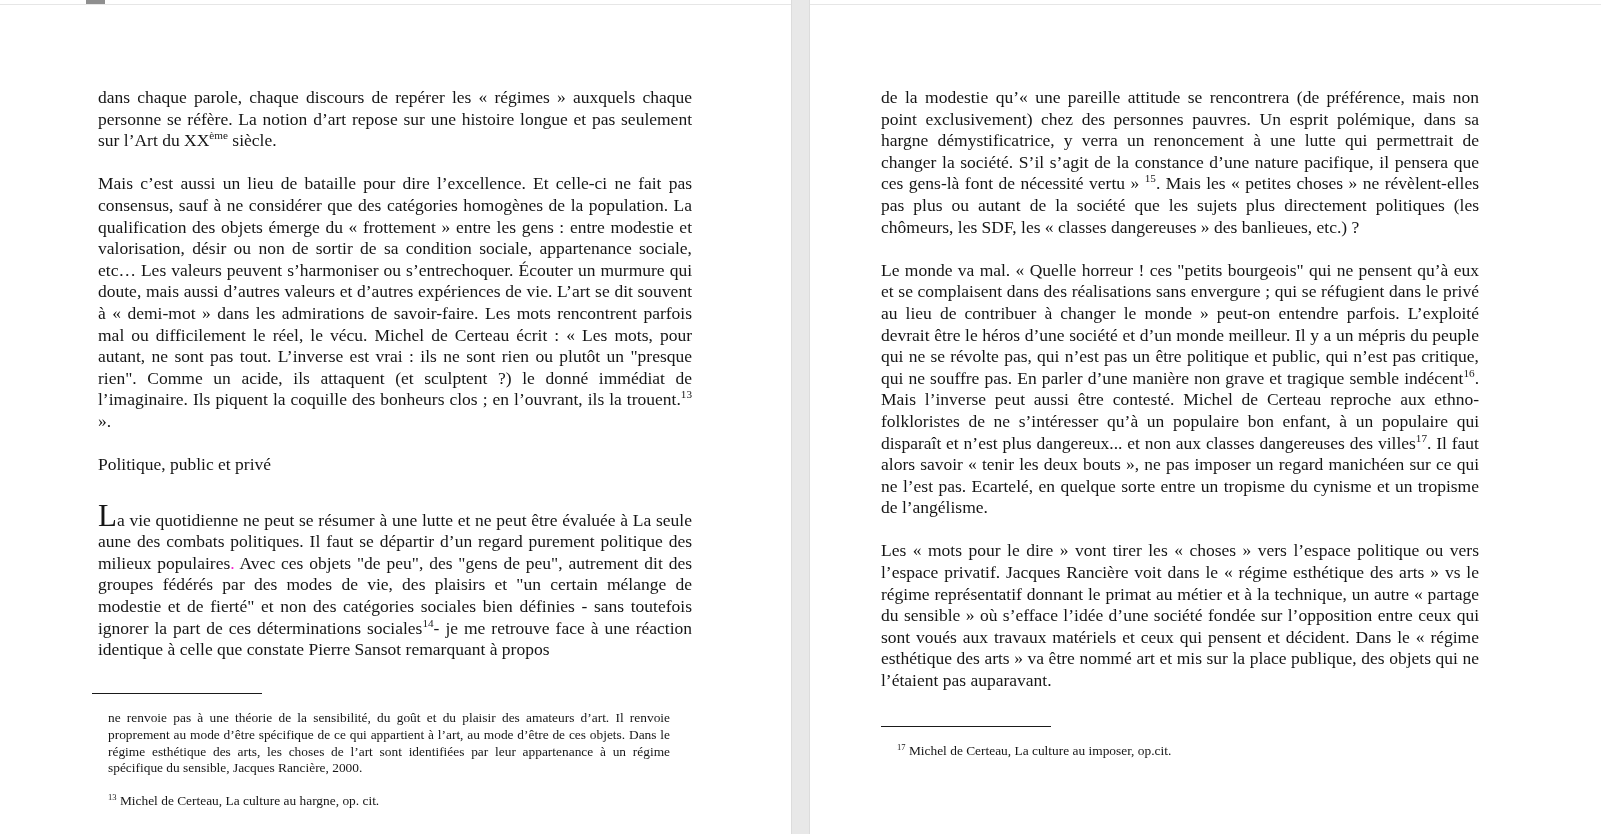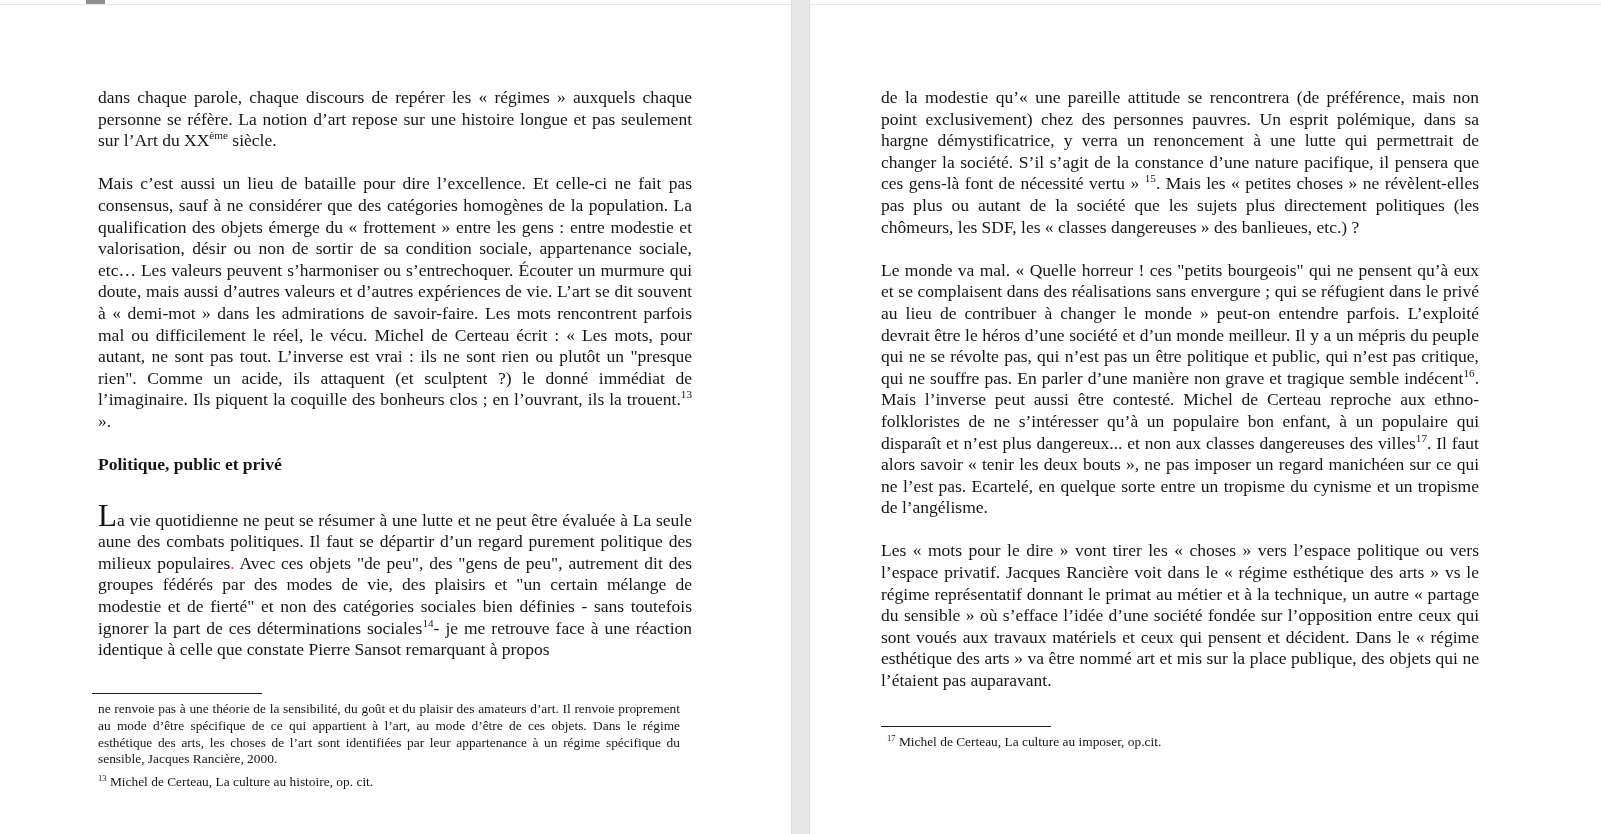--- a/index.html
+++ b/index.html
@@ -13,50 +13,50 @@
     -webkit-font-smoothing:antialiased;
   }
   .top-edge-line { position:absolute; left:0; top:4px; width:1601px; height:1px; background:#e6e6e6; }
   .scroll-fragment { position:absolute; left:86px; top:0; width:19px; height:4px; background:#8f8f8f; }
   .page-gutter { position:absolute; left:791px; top:0; width:17px; height:834px; background:#e8e8e8; border-left:1px solid #dcdcdc; border-right:1px solid #dcdcdc; }
 
   .main { position:absolute; top:87px; font-size:17.5px; line-height:21.6px; text-align:justify; }
   .main-left  { left:92px;  width:594px;margin-left:6px; }
   .main-right { left:881px; width:598px; }
   .main p { margin:0 0 21.6px 0; }
-  .section-heading { font-size:17.5px; line-height:21.6px; font-weight:bold; margin:5px 0 34px 0; text-align:left; }
+  .section-heading { font-size:17.5px; line-height:21.6px; font-weight:normal; margin:5px 0 34px 0; text-align:left; }
 
   .dropcap { font-size:31px; line-height:0; }
   .sup { font-size:0.64em; vertical-align:super; line-height:0; }
   .it { }
 
   .footnotes { position:absolute; font-size:13.4px; line-height:16.8px; text-align:justify; }
   .fn-left  { left:92px;  top:693px; width:594px; }
   .fn-right { left:881px; top:726px; width:653px; }
   .fn-sep { width:170px; height:0; border-top:1.4px solid #1a1a1a; margin-bottom:7px; }
-  .footnotes p { margin:6px; }
+  .footnotes p { margin:16px; }
 </style>
 </head>
 <body>
 
 <div class="top-edge-line"></div>
 <div class="scroll-fragment"></div>
 <div class="page-gutter"></div>
 
 <div class="main main-left">
   <p><span>dans chaque parole, chaque discours de repérer les « régimes » auxquels chaque personne se réfère. La notion d’art repose sur une histoire longue et pas seulement sur l’Art du XX</span><span class="sup">ème</span><span> siècle.</span></p>
   <p><span>Mais c’est aussi un lieu de bataille pour dire l’excellence. Et celle-ci ne fait pas </span><span class="it">consensus,</span><span> sauf à ne considérer que des catégories homogènes de la population. La qualification des objets émerge du « frottement » entre les gens : entre modestie et valorisation, désir ou non de sortir de sa condition sociale, appartenance sociale, etc… Les valeurs peuvent s’harmoniser ou s’entrechoquer. Écouter un murmure qui doute, mais aussi d’autres valeurs et d’autres expériences de vie. L’art se dit souvent à « demi-mot » dans les admirations de savoir-faire. Les mots rencontrent parfois mal ou difficilement le réel, le vécu. Michel de Certeau écrit : « Les mots, pour autant, ne sont pas tout. L’inverse est vrai : ils ne sont rien ou plutôt un "presque rien". Comme un acide, ils attaquent (et sculptent ?) le donné immédiat de l’imaginaire. Ils piquent la coquille des bonheurs clos ; en l’ouvrant, ils la trouent.</span><span class="sup">13</span><span> ».</span></p>
   <h2 class="section-heading">Politique, public et privé</h2>
   <p><span class="dropcap">L</span><span><span>a vie quotidienne ne peut se résumer à une lutte et ne peut être évaluée à La seule aune des combats politiques. Il faut se départir d’un regard purement politique des milieux populaires</span><span style="color: rgb(246, 32, 208);">.</span><span> Avec ces objets "de peu",  des "gens de peu", autrement dit des groupes fédérés par des modes de vie, des plaisirs et "un certain mélange de modestie et de fierté" et non des catégories sociales bien définies - sans toutefois ignorer la part de ces déterminations sociales</span><span class="sup">14</span><span>- je me retrouve face à une </span><span class="it">réaction</span><span> identique à celle que constate Pierre Sansot remarquant à propos</span></span></p>
 </div>
 
 <div class="footnotes fn-left">
   <div class="fn-sep"></div>
   <p><span class="it">ne renvoie pas à une théorie de la sensibilité, du goût et du plaisir des amateurs d’art. Il renvoie proprement au mode d’être spécifique de ce qui appartient à l’art, au mode d’être de ces objets. Dans le régime esthétique des arts, les choses de l’art sont identifiées par leur appartenance à un régime spécifique du sensible,</span><span> Jacques Rancière, 2000.</span></p>
-  <p><span class="sup">13</span><span> Michel de Certeau, </span><span class="it">La culture au histoire</span><span>, op. cit.</span></p>
+  <p><span class="sup">13</span><span> Michel de Certeau, </span><span class="it">La culture au hargne</span><span>, op. cit.</span></p>
 </div>
 
 <div class="main main-right">
   <p><span>de la modestie qu’« une pareille attitude se rencontrera (de préférence, mais non point exclusivement) chez des personnes pauvres. Un esprit polémique, dans sa hargne démystificatrice, y verra un renoncement à une lutte qui permettrait de changer la société. S’il s’agit de la constance d’une nature pacifique, il pensera que ces gens-là font de </span><span class="it">nécessité vertu</span><span> » </span><span class="sup">15</span><span>. Mais les « petites choses » ne révèlent-elles pas plus ou autant de la société que les sujets plus directement politiques (les chômeurs, les SDF, les « classes dangereuses » des banlieues, etc.) ?</span></p>
   <p><span>Le monde va mal. « Quelle horreur ! ces "petits bourgeois" qui ne pensent qu’à eux et se complaisent dans des réalisations sans envergure ; qui se réfugient dans le privé au lieu de contribuer à changer le monde » peut-on entendre parfois. L’exploité devrait être le héros d’une société et d’un monde meilleur. Il y a un mépris du peuple qui ne se révolte pas, qui n’est pas un être politique et public, qui n’est pas critique, qui ne souffre pas. En parler d’une manière non grave et tragique semble indécent</span><span class="sup">16</span><span>. Mais l’inverse peut aussi être contesté. Michel de Certeau reproche aux ethno- folkloristes de ne s’intéresser qu’à un populaire </span><span class="it">bon enfant</span><span>, à un populaire qui disparaît et n’est plus dangereux... et non aux classes dangereuses des villes</span><span class="sup">17</span><span>. Il faut alors savoir « tenir les deux bouts », ne pas imposer un regard manichéen sur ce qui ne l’est pas. Ecartelé, en quelque sorte entre un tropisme du cynisme et un tropisme de l’angélisme.</span></p>
   <p><span>Les « mots pour le dire » vont tirer les « choses » vers l’espace politique ou vers l’espace privatif. Jacques Rancière voit dans le « régime esthétique des arts » vs le régime représentatif donnant le primat au métier et à la technique, un autre « partage du sensible » où s’efface l’idée d’une société fondée sur l’opposition entre ceux qui sont voués aux travaux matériels et ceux qui pensent et décident. Dans le « régime esthétique des arts » va être nommé art et mis sur la place publique, des objets qui ne l’étaient pas auparavant.</span></p>
 </div>
 
 <div class="footnotes fn-right">
   <div class="fn-sep"></div>

